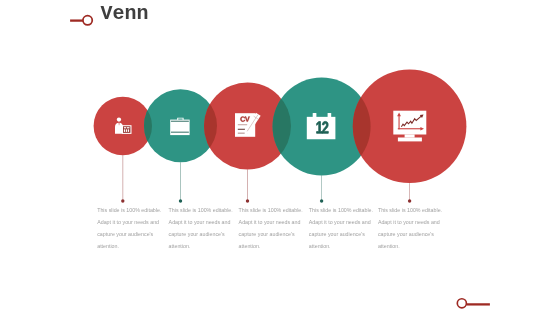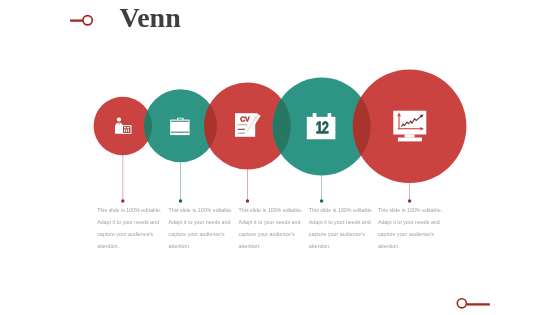--- a/index.html
+++ b/index.html
@@ -1,21 +1,21 @@
 <!DOCTYPE html>
 <html><head>
 <meta charset="utf-8">
 <title>Venn</title>
 <style>
   html,body{margin:0;padding:0;}
   body{width:560px;height:315px;background:#ffffff;overflow:hidden;-webkit-font-smoothing:antialiased;
        font-family:"Liberation Sans","DejaVu Sans",sans-serif;}
   #slide{position:relative;width:560px;height:315px;background:#fff;}
-  .title-text{position:absolute;opacity:0.999;transform:translateZ(0);left:100.5px;top:4px;font-family:Liberation Serif, serif;
-       font-weight:700;font-size:28px;color:#3f3f3f;letter-spacing:0px;line-height:1;margin-left:19px;}
+  .title-text{position:absolute;opacity:0.999;transform:translateZ(0);left:100.5px;top:4px;font-family:Liberation Mono, monospace;
+       font-weight:700;font-size:20px;color:#3f3f3f;letter-spacing:0px;line-height:1;}
   svg.layer{position:absolute;left:0;top:0;width:560px;height:315px;}
   .cap{position:absolute;opacity:0.999;transform:translateZ(0);font-size:5.3px;line-height:12.1px;color:#a2a2a2;width:66px;
        font-family:"Liberation Sans","DejaVu Sans",sans-serif;}
 </style>
 </head>
 <body>
 
 <div id="slide">
 
   <svg class="layer" id="venn-svg" viewBox="0 0 560 315">

